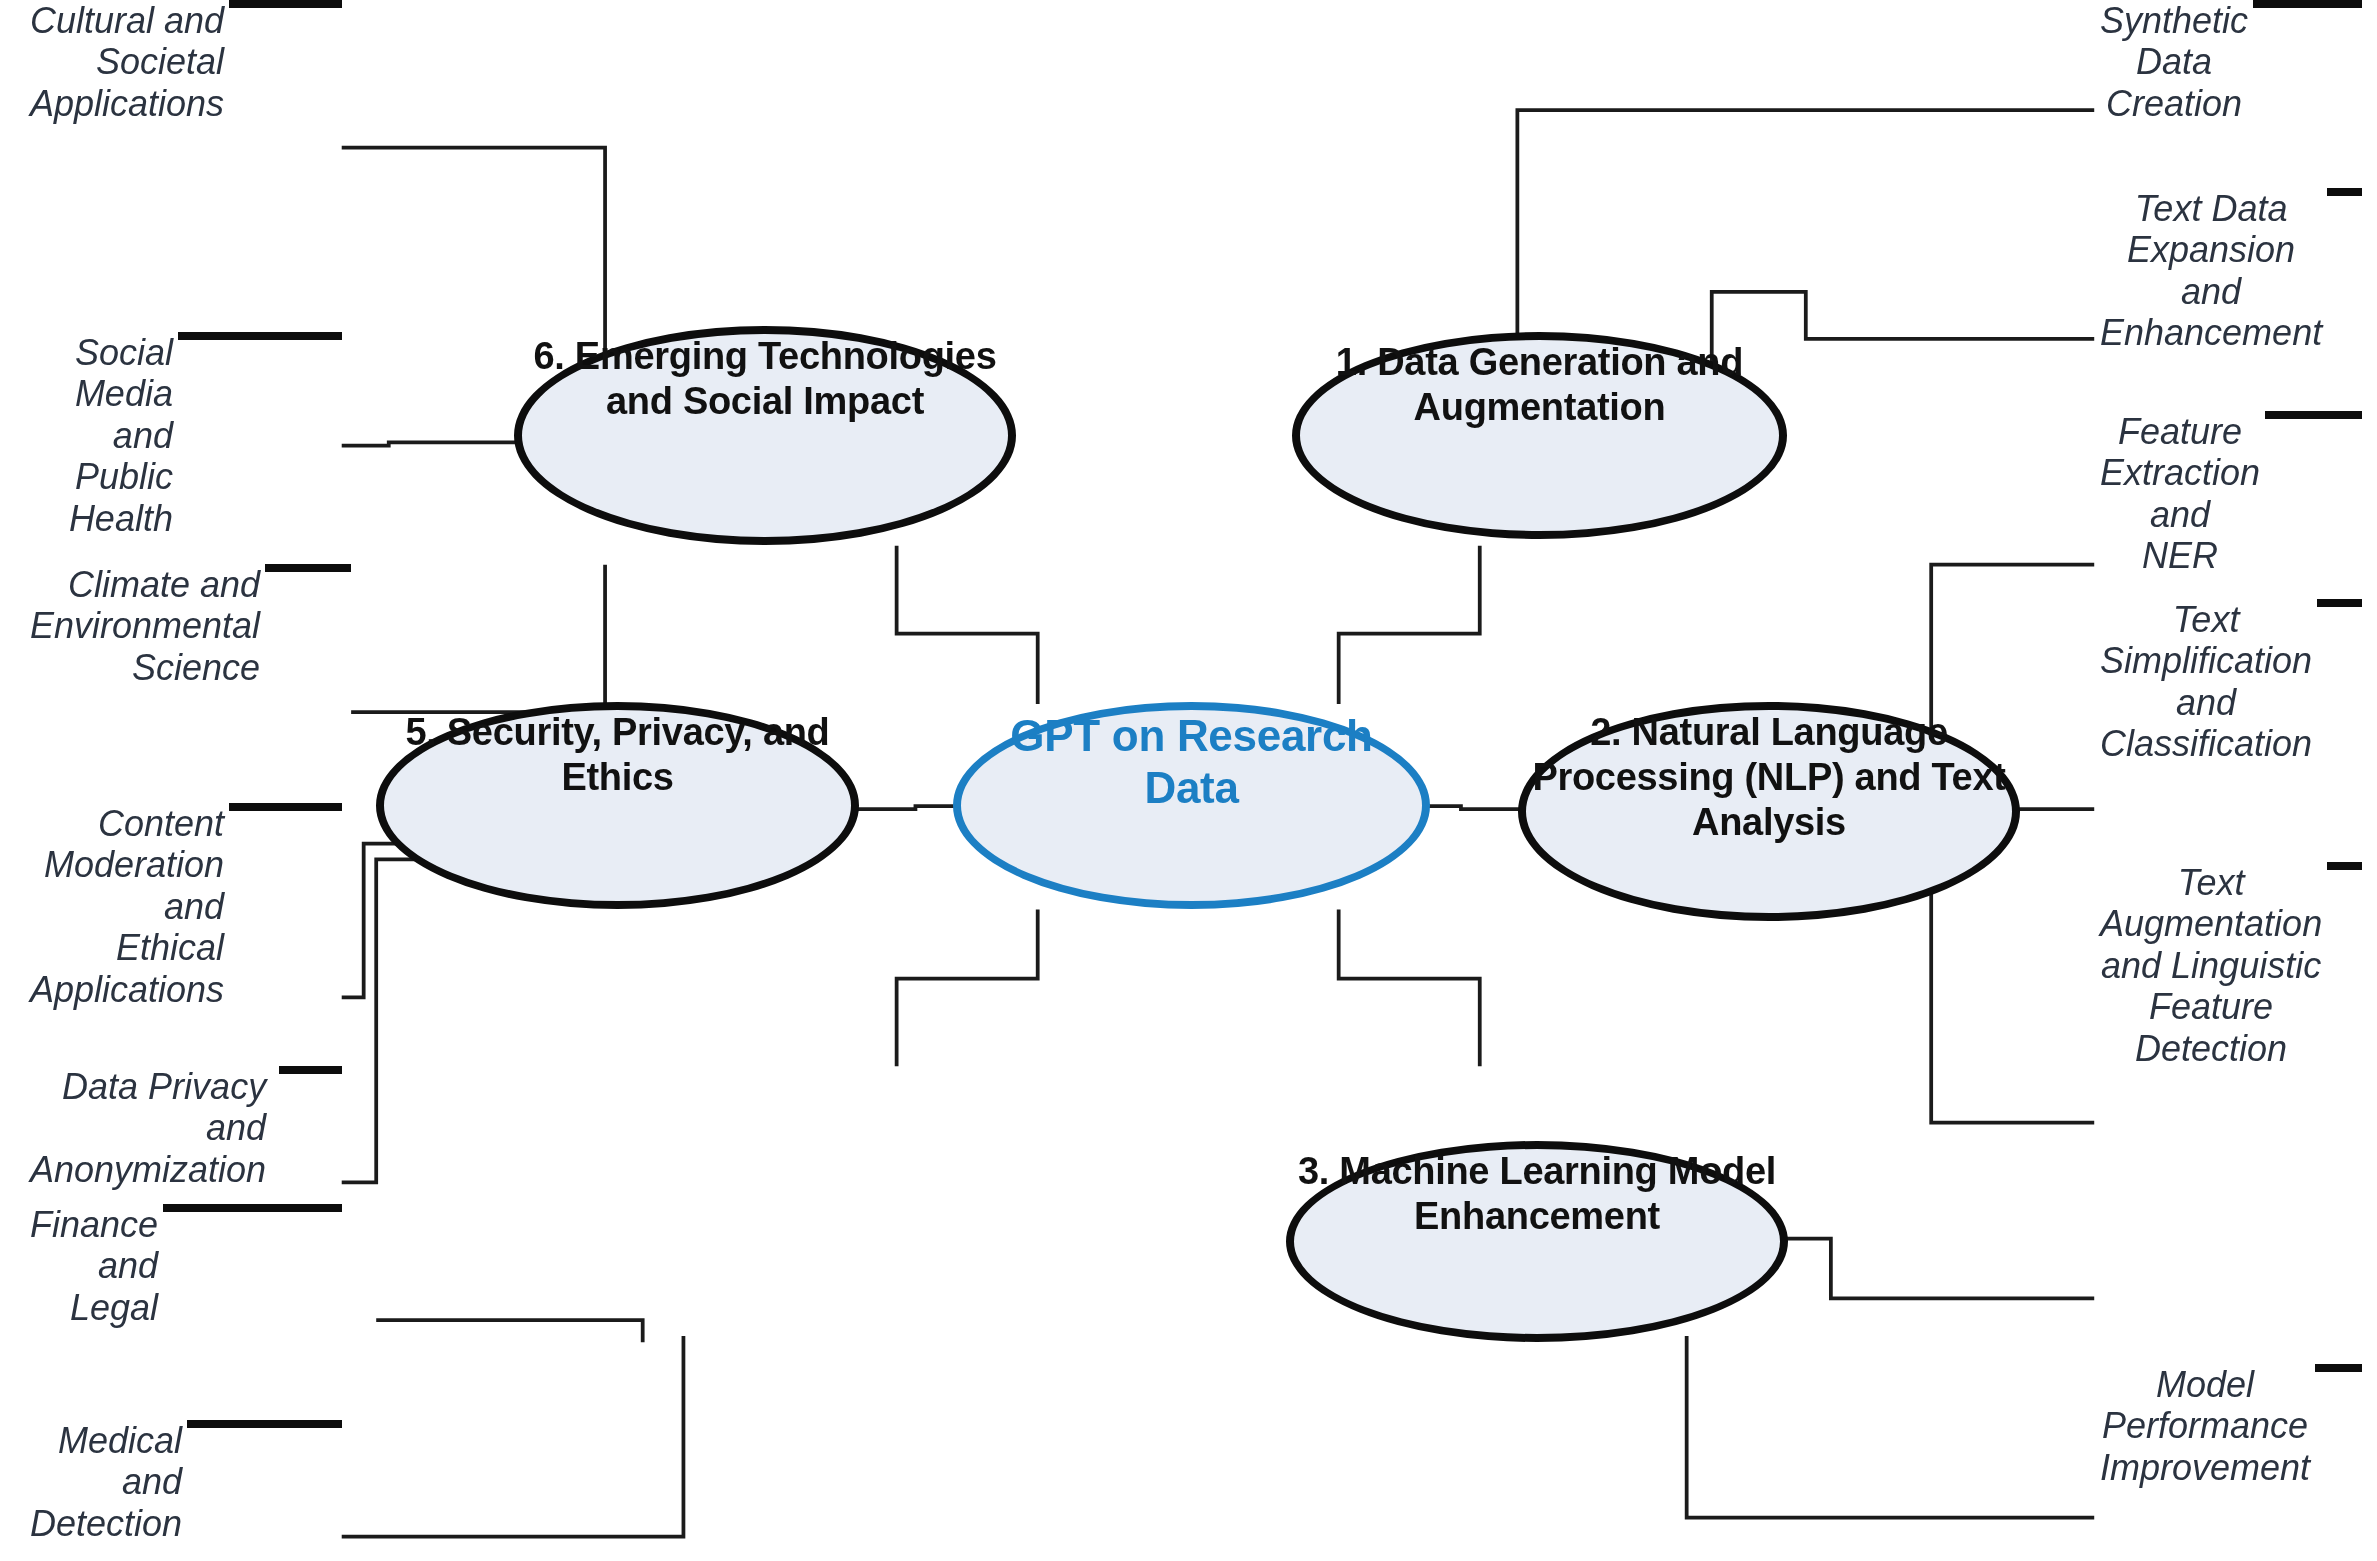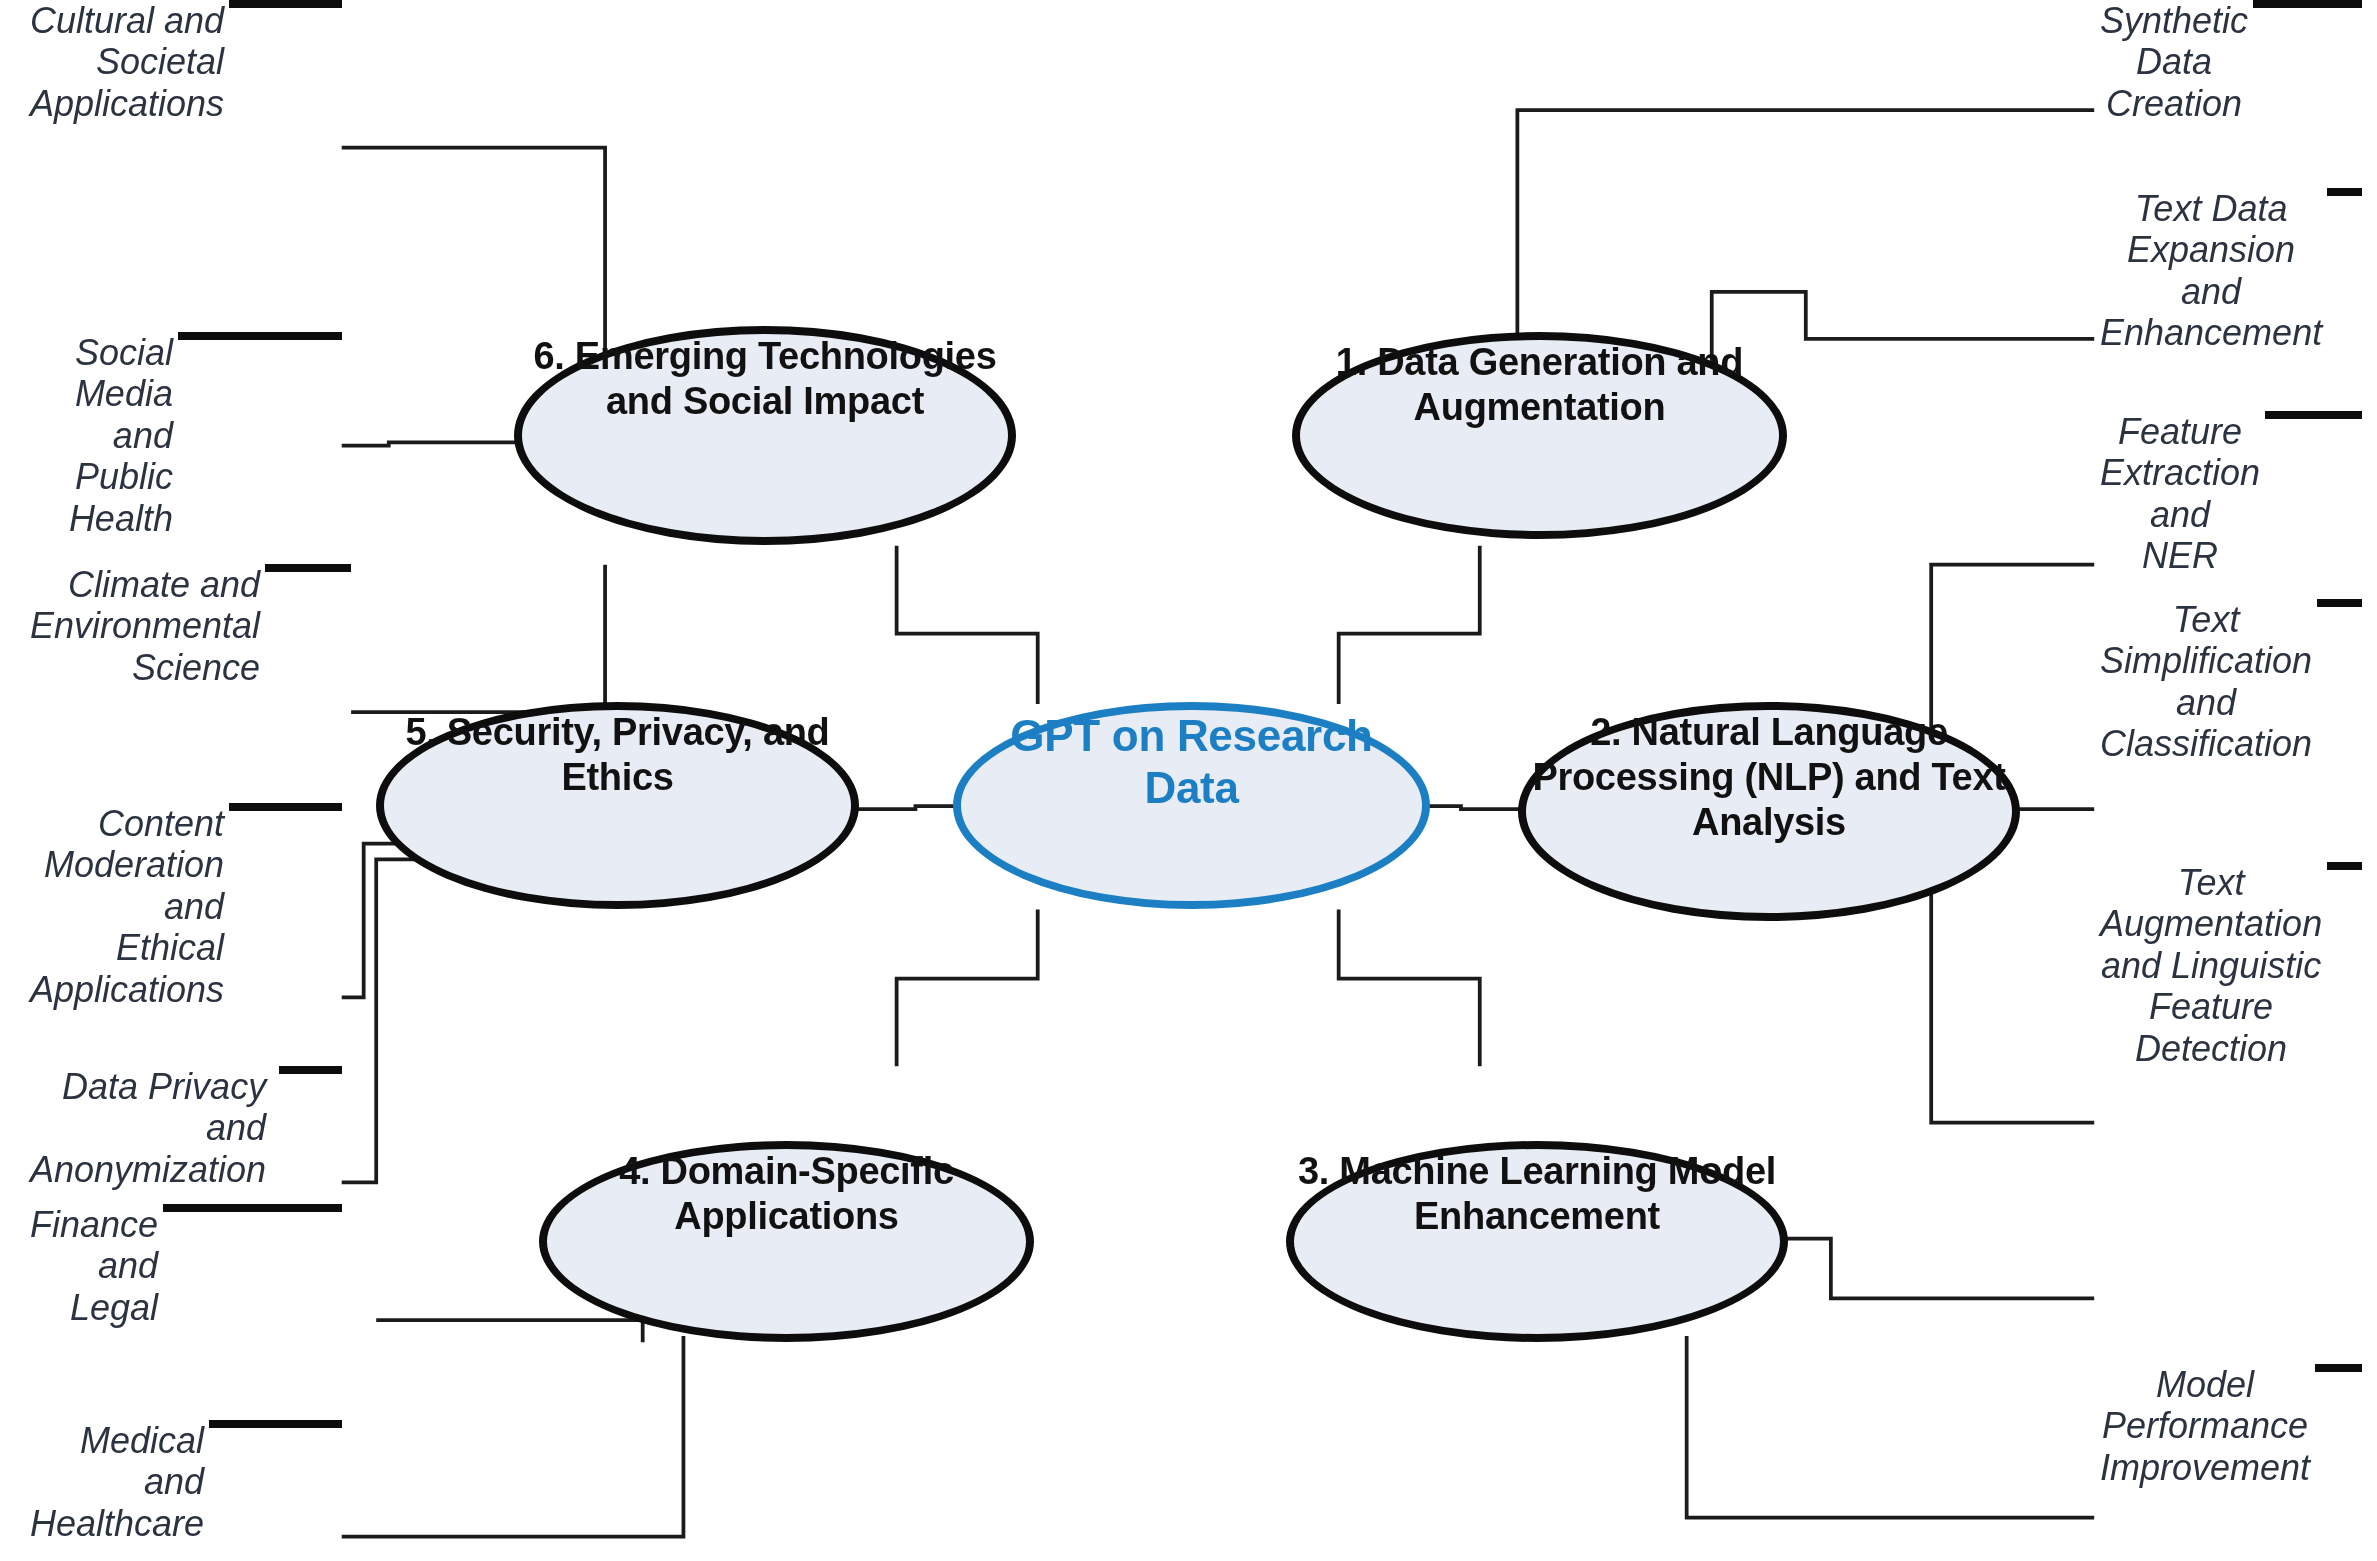--- a/index.html
+++ b/index.html
@@ -127,23 +127,20 @@
   </div>
 
   <div class="node node-branch" style="left:1518px; top:702px; width:502px; height:219px;">
     <span class="node-label">2. Natural Language Processing (NLP) and Text Analysis</span>
   </div>
 
   <div class="node node-branch" style="left:1286px; top:1141px; width:502px; height:201px;">
     <span class="node-label">3. Machine Learning Model Enhancement</span>
   </div>
 
-  <div class="node node-branch" style="left:539px; top:1141px; width:495px; height:201px;">
-    <span class="node-label">4. Domain-Specific Applications</span>
-  </div>
 
   <div class="node node-branch" style="left:376px; top:702px; width:483px; height:207px;">
     <span class="node-label">5. Security, Privacy, and Ethics</span>
   </div>
 
   <div class="node node-branch" style="left:514px; top:326px; width:502px; height:219px;">
     <span class="node-label">6. Emerging Technologies and Social Impact</span>
   </div>
 
   <div class="leaf leaf-left" style="left:25px; top:0px; width:317px; height:151px;">
@@ -181,21 +178,21 @@
   </div>
 
   <div class="leaf leaf-left" style="left:25px; top:1204px; width:317px; height:119px;">
     <div class="leaf-text">Finance and
 Legal</div>
     <div class="leaf-rule"></div>
   </div>
 
   <div class="leaf leaf-left" style="left:25px; top:1420px; width:317px; height:119px;">
     <div class="leaf-text">Medical and
-Healthcare</div>
+Detection</div>
     <div class="leaf-rule"></div>
   </div>
 
   <div class="leaf leaf-right" style="left:2095px; top:0px; width:267px; height:113px;">
     <div class="leaf-text">Synthetic Data
 Creation</div>
     <div class="leaf-rule"></div>
   </div>
 
   <div class="leaf leaf-right" style="left:2095px; top:188px; width:267px; height:154px;">

